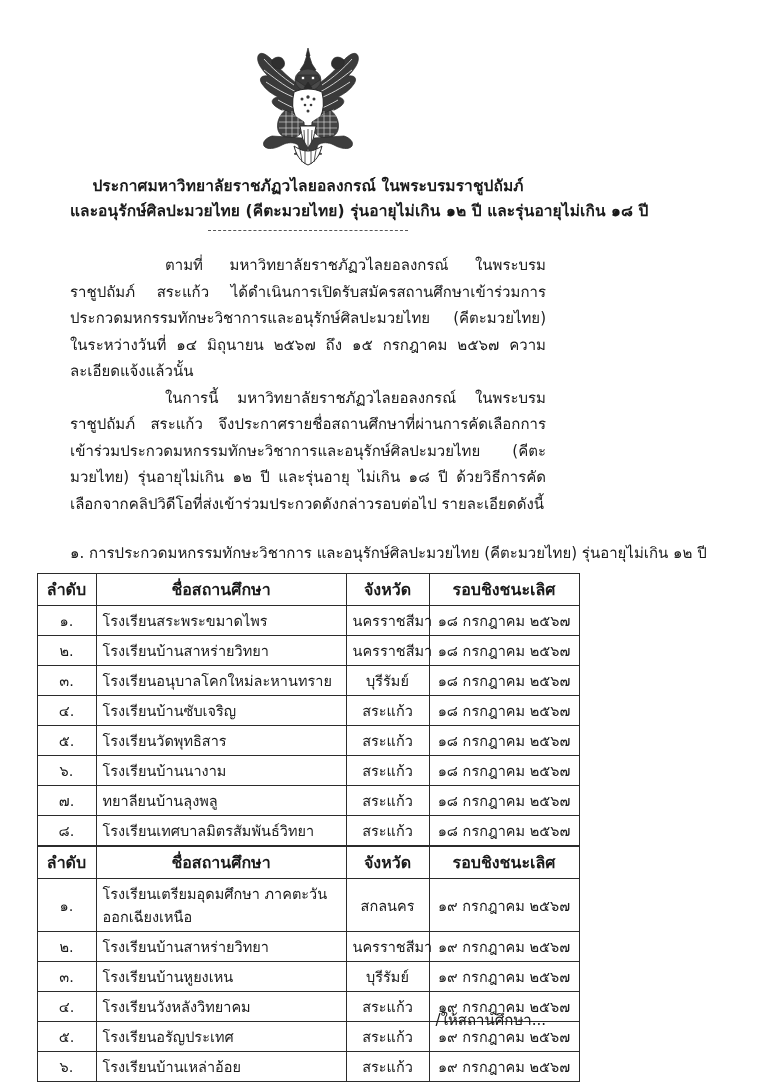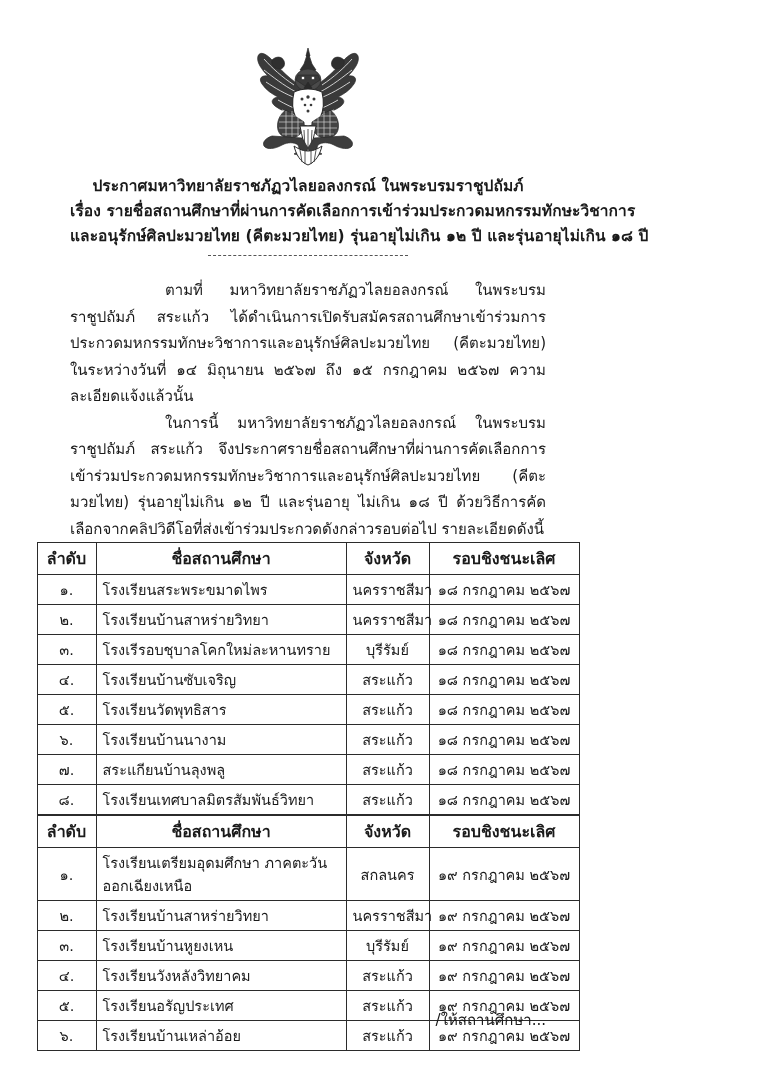--- a/index.html
+++ b/index.html
@@ -220,30 +220,30 @@
           <path d="M63 107 L63 120"></path>
           <path d="M69 107 L69 120"></path>
           <path d="M74 106 L72 118"></path>
         </g>
       </g>
     </svg>
   </div>
 
   <div class="title-block">
     <div class="title-line">ประกาศมหาวิทยาลัยราชภัฏวไลยอลงกรณ์ ในพระบรมราชูปถัมภ์</div>
-    <div class="title-line">เรื่อง รายชื่อสถานศึกษาที่ผ่านการคัดเลือกการเข้าร่วมประกวดมหกรรมทักษะวิชาการ</div>
     <div class="title-line">และอนุรักษ์ศิลปะมวยไทย (คีตะมวยไทย) รุ่นอายุไม่เกิน ๑๒ ปี และรุ่นอายุไม่เกิน ๑๘ ปี</div>
     <div class="sep"></div>
   </div>
 
   <div class="body-text">
     <p class="para"><span class="indent"></span><span>ตามที่ มหาวิทยาลัยราชภัฏวไลยอลงกรณ์ ในพระบรมราชูปถัมภ์ สระแก้ว ได้ดำเนินการเปิดรับสมัครสถานศึกษาเข้าร่วมการประกวดมหกรรมทักษะวิชาการและอนุรักษ์ศิลปะมวยไทย (คีตะมวยไทย) ในระหว่างวันที่ ๑๔ มิถุนายน ๒๕๖๗ ถึง ๑๕ กรกฎาคม ๒๕๖๗ ความละเอียดแจ้งแล้วนั้น</span></p>
     <p class="para"><span class="indent"></span><span>ในการนี้ มหาวิทยาลัยราชภัฏวไลยอลงกรณ์ ในพระบรมราชูปถัมภ์ สระแก้ว จึงประกาศรายชื่อสถานศึกษาที่ผ่านการคัดเลือกการเข้าร่วมประกวดมหกรรมทักษะวิชาการและอนุรักษ์ศิลปะมวยไทย (คีตะมวยไทย) รุ่นอายุไม่เกิน ๑๒ ปี และรุ่นอายุ ไม่เกิน ๑๘ ปี ด้วยวิธีการคัดเลือกจากคลิปวิดีโอที่ส่งเข้าร่วมประกวดดังกล่าวรอบต่อไป รายละเอียดดังนี้</span></p>
   </div>
 
+  <div class="section-heading">๑. การประกวดมหกรรมทักษะวิชาการ และอนุรักษ์ศิลปะมวยไทย (คีตะมวยไทย) รุ่นอายุไม่เกิน ๑๒ ปี</div>
   <div class="tbl-wrap">
     <table class="doc-table">
       <colgroup>
         <col class="c-no">
           <col class="c-name">
           <col class="c-prov">
           <col class="c-date">
       </colgroup>
       <thead>
         <tr>
@@ -261,21 +261,21 @@
             <td class="cell-date">๑๘ กรกฎาคม ๒๕๖๗</td>
           </tr>
           <tr>
             <td class="cell-no">๒.</td>
             <td class="cell-name">โรงเรียนบ้านสาหร่ายวิทยา</td>
             <td class="cell-prov">นครราชสีมา</td>
             <td class="cell-date">๑๘ กรกฎาคม ๒๕๖๗</td>
           </tr>
           <tr>
             <td class="cell-no">๓.</td>
-            <td class="cell-name">โรงเรีรอบชุบาลโคกใหม่ละหานทราย</td>
+            <td class="cell-name">โรงเรียนอนุบาลโคกใหม่ละหานทราย</td>
             <td class="cell-prov">บุรีรัมย์</td>
             <td class="cell-date">๑๘ กรกฎาคม ๒๕๖๗</td>
           </tr>
           <tr>
             <td class="cell-no">๔.</td>
             <td class="cell-name">โรงเรียนบ้านซับเจริญ</td>
             <td class="cell-prov">สระแก้ว</td>
             <td class="cell-date">๑๘ กรกฎาคม ๒๕๖๗</td>
           </tr>
           <tr>
@@ -285,21 +285,21 @@
             <td class="cell-date">๑๘ กรกฎาคม ๒๕๖๗</td>
           </tr>
           <tr>
             <td class="cell-no">๖.</td>
             <td class="cell-name">โรงเรียนบ้านนางาม</td>
             <td class="cell-prov">สระแก้ว</td>
             <td class="cell-date">๑๘ กรกฎาคม ๒๕๖๗</td>
           </tr>
           <tr>
             <td class="cell-no">๗.</td>
-            <td class="cell-name">สระแกียนบ้านลุงพลู</td>
+            <td class="cell-name">ทยาลียนบ้านลุงพลู</td>
             <td class="cell-prov">สระแก้ว</td>
             <td class="cell-date">๑๘ กรกฎาคม ๒๕๖๗</td>
           </tr>
           <tr>
             <td class="cell-no">๘.</td>
             <td class="cell-name">โรงเรียนเทศบาลมิตรสัมพันธ์วิทยา</td>
             <td class="cell-prov">สระแก้ว</td>
             <td class="cell-date">๑๘ กรกฎาคม ๒๕๖๗</td>
           </tr>
         </tbody>

